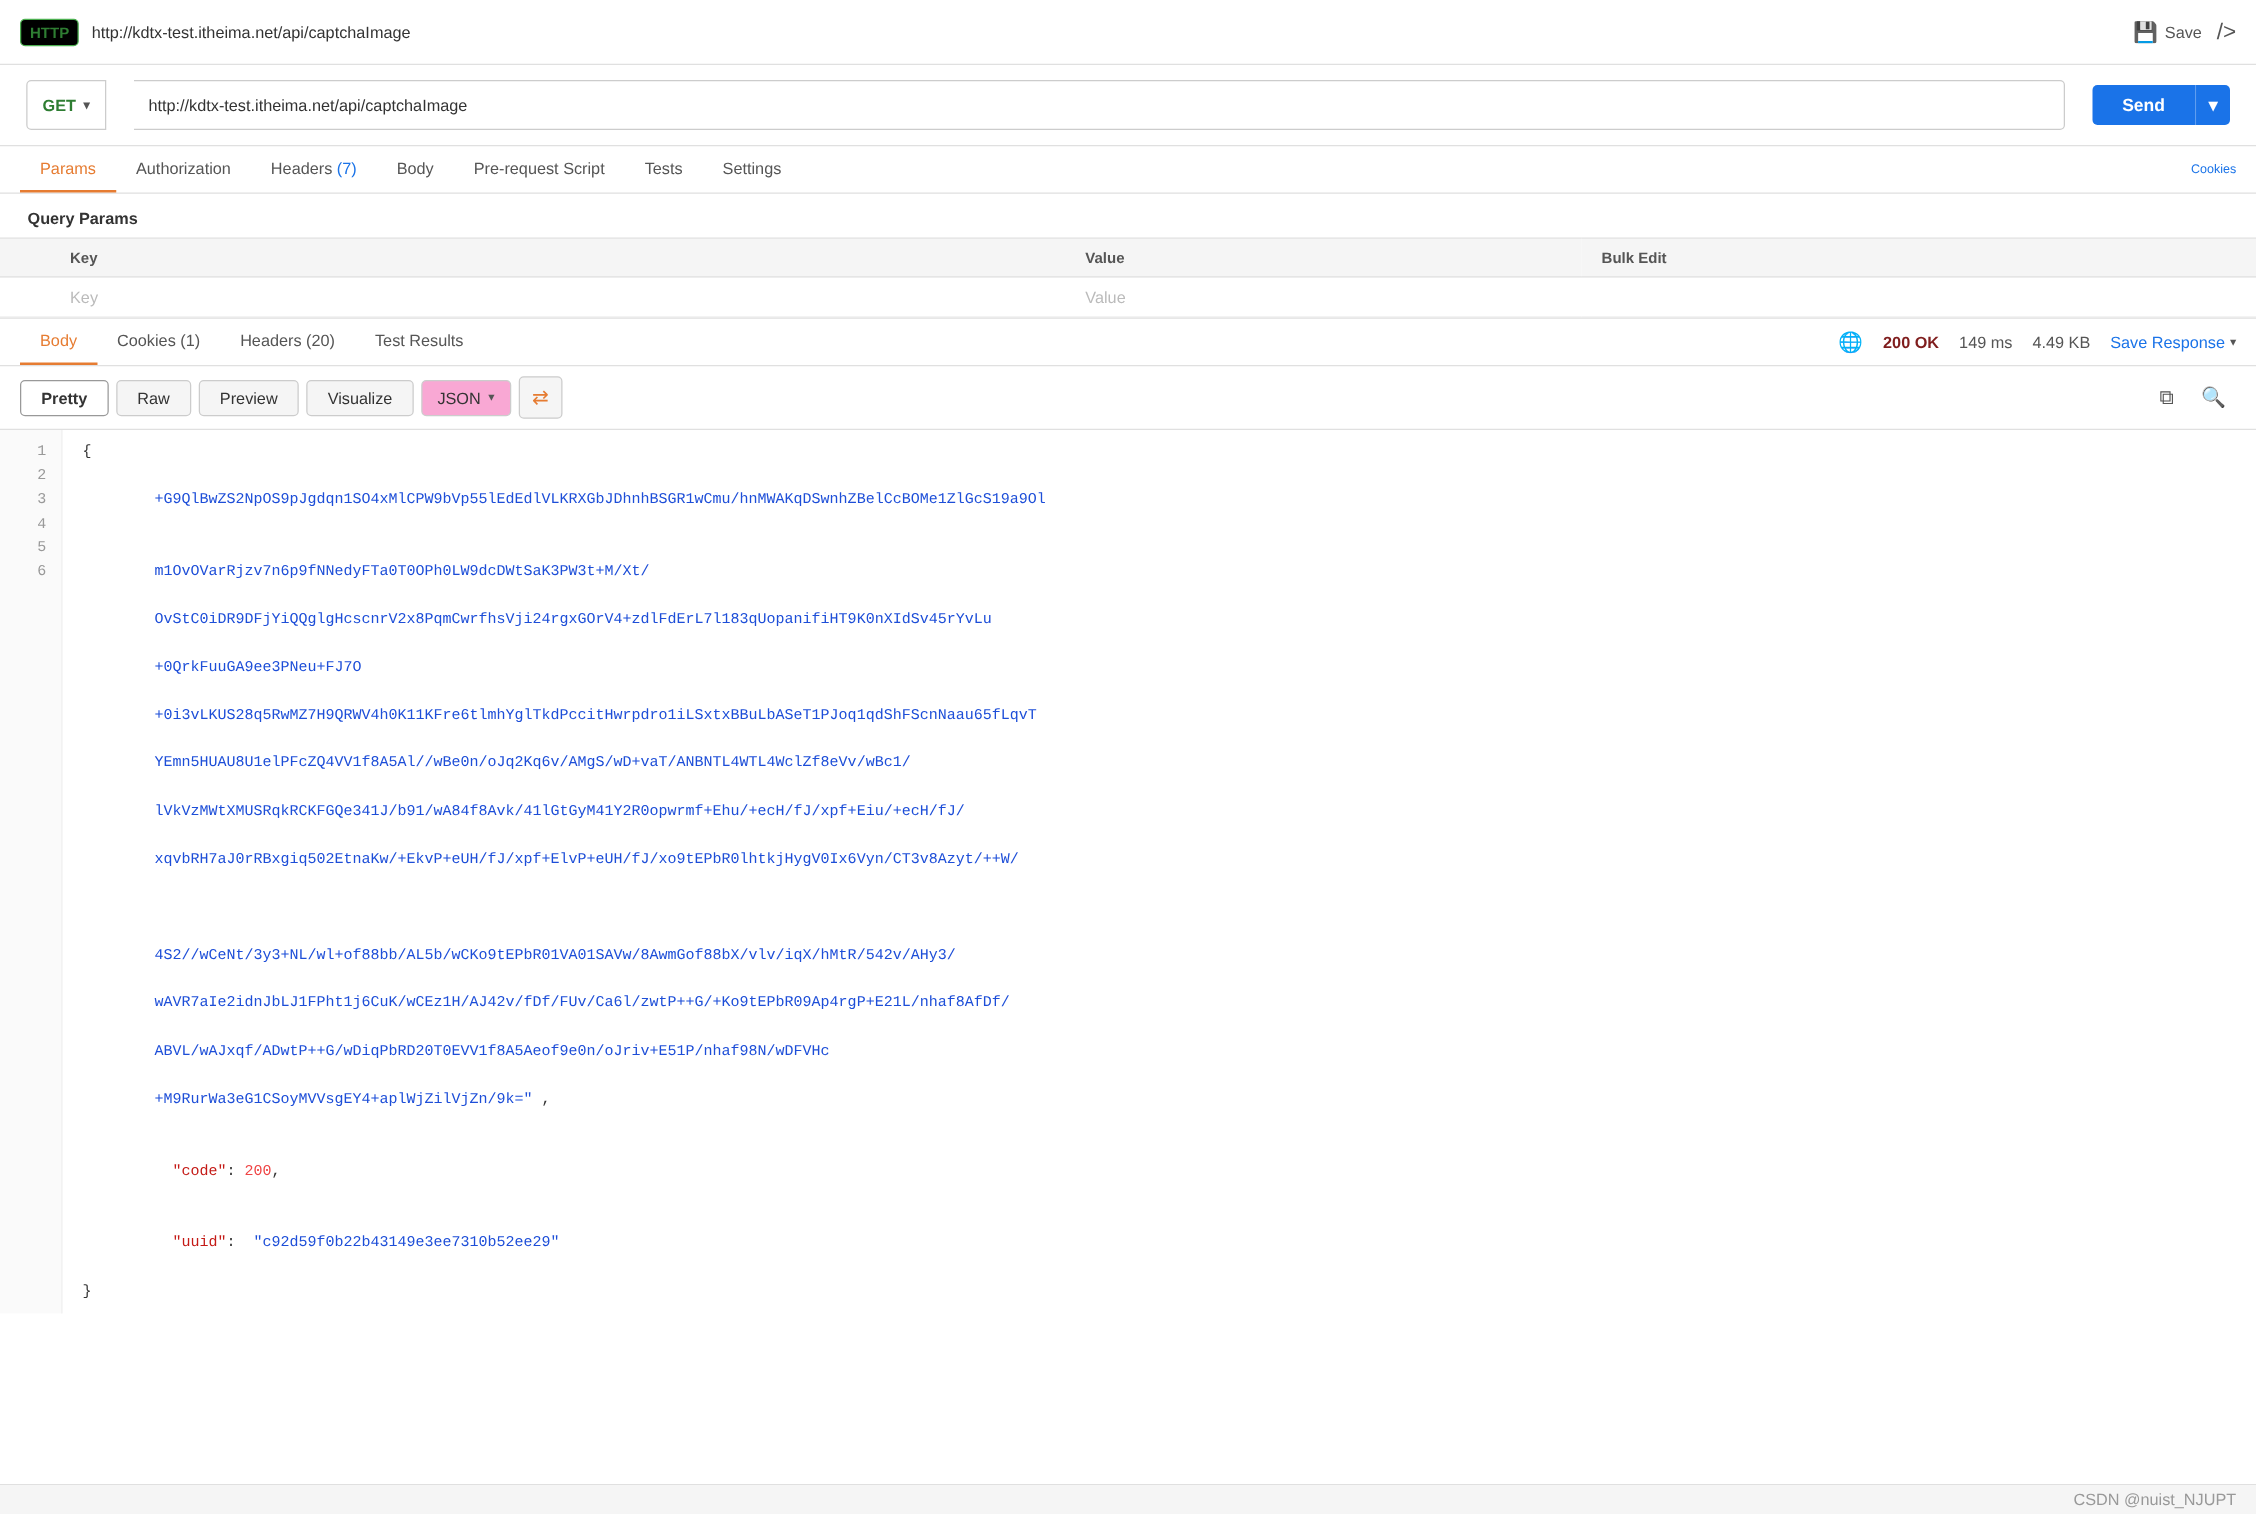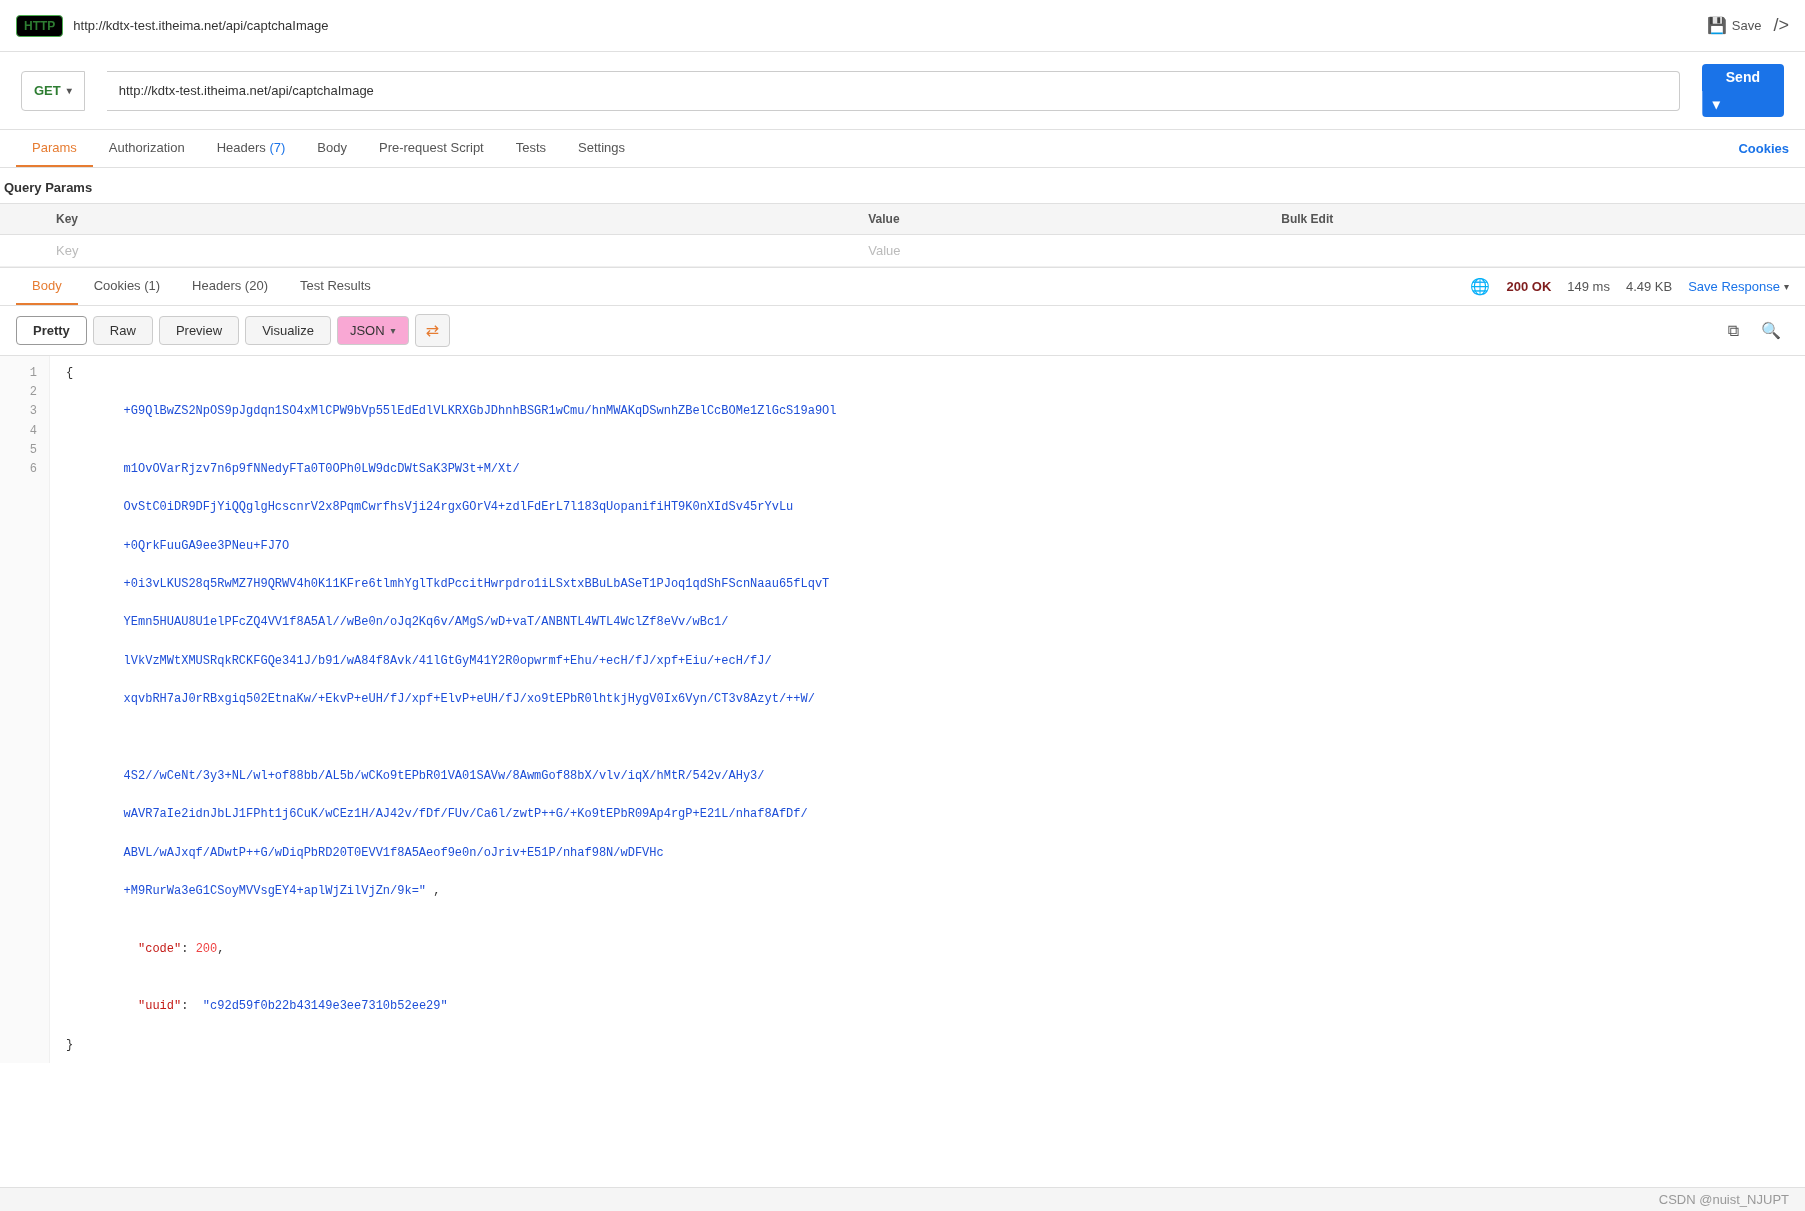--- a/index.html
+++ b/index.html
@@ -83,30 +83,29 @@
     }
     .url-input {
       width: 100%;
       border: none;
       outline: none;
       font-size: 13px;
       color: #333;
     }
     .send-btn {
       display: flex;
-      align-items: flex-start;
+      align-items: flex-end;
       background: #1a73e8;
       color: #fff;
       border: none;
       border-radius: 4px;
-      height: 53px;
+      height: 32px;
       cursor: pointer;
       font-size: 14px;
       font-weight: 600;
-      flex-direction: column;
     }
     .send-btn-main {
       padding: 0 24px;
       height: 100%;
       background: none;
       border: none;
       color: #fff;
       font-size: 14px;
       font-weight: 600;
       cursor: pointer;
@@ -143,29 +142,29 @@
       color: #e67c32;
       border-bottom: 2px solid #e67c32;
       font-weight: 500;
     }
     .tab-count {
       color: #1a73e8;
     }
     .tabs-spacer { flex: 1; }
     .cookies-link {
       color: #1a73e8;
-      font-size: 13px;
-      cursor: pointer;
-      font-weight: 700;
+      font-size: 10px;
+      cursor: pointer;
+      font-weight: 400;
       padding: 10px 0;
     }
 
     
     .section-header {
-      padding: 12px 4px 8px;
+      padding: 12px 22px 8px;
       font-size: 13px;
       font-weight: 600;
       color: #333;
     }
     .params-table {
       width: 100%;
       border-collapse: collapse;
       border-top: 1px solid #e0e0e0;
     }
     .params-table th {

